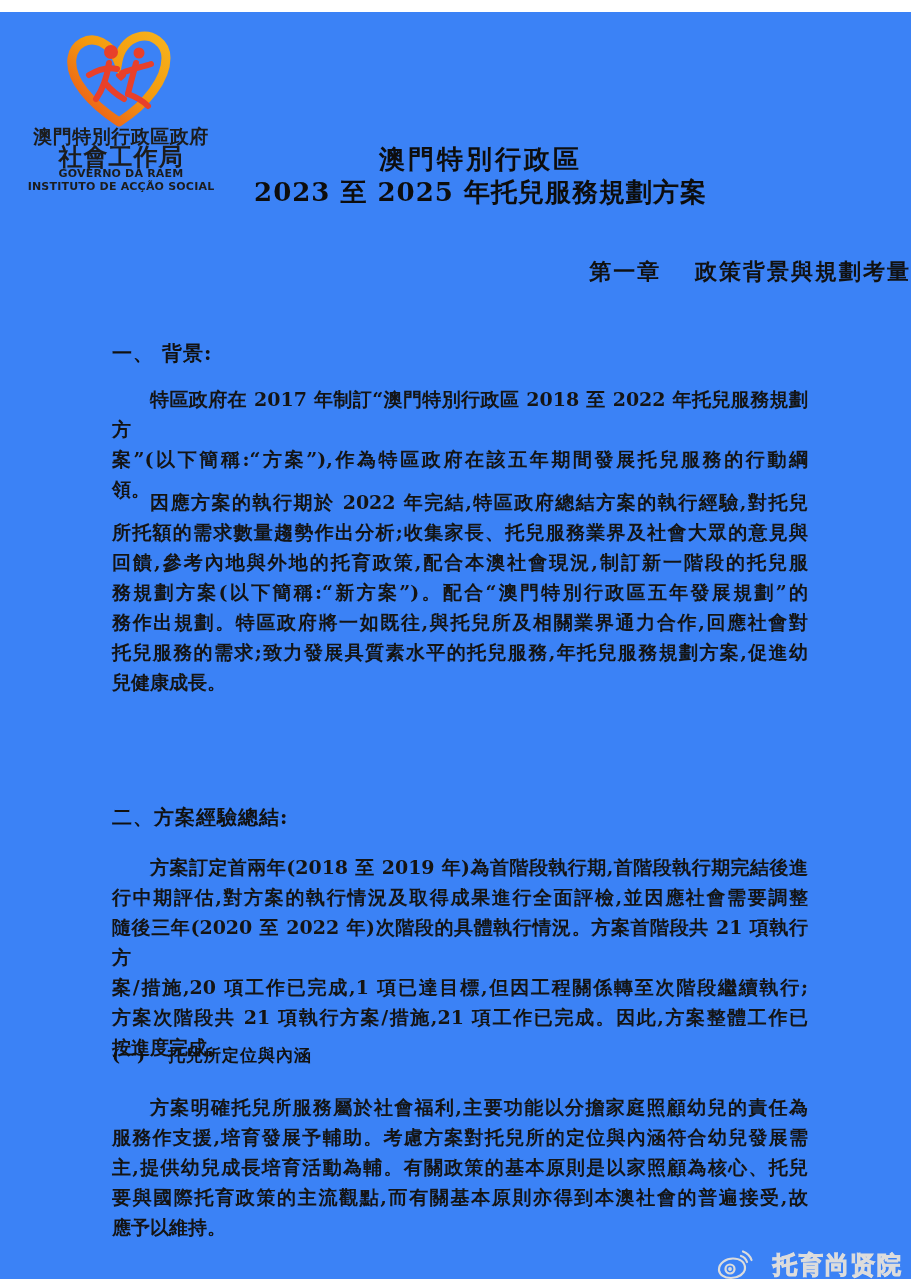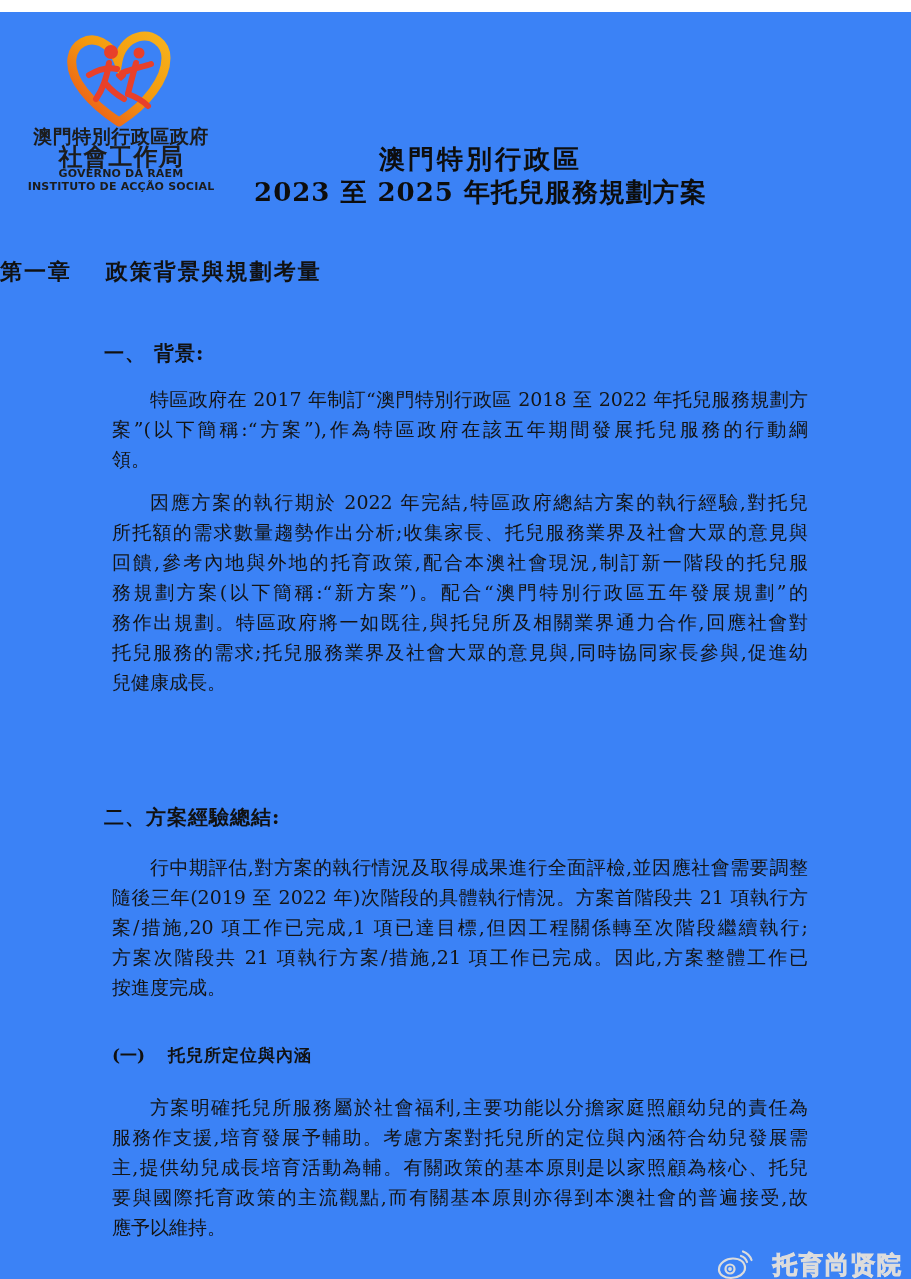--- a/index.html
+++ b/index.html
@@ -26,36 +26,36 @@
   .org-pt  { font-size: 11px; line-height: 12.5px; letter-spacing: 0.2px; }
   
   .doc-title {
     position: absolute; top: 131px; left: 25px; width: 911px;
     text-align: center; font-weight: bold; color: #0d0d0d;
   }
   .doc-title .t1 { font-size: 26px; line-height: 32px; letter-spacing: 3px; }
   .doc-title .t2 { font-size: 26px; line-height: 34px; letter-spacing: 1px; }
   .chapter {
     position: absolute; top: 245px; left: 0; width: 911px; margin: 0;
-    text-align: left; font-size: 22px; font-weight: bold; letter-spacing: 2px;
+    text-align: right; font-size: 22px; font-weight: bold; letter-spacing: 2px;
   }
   
   .sec {
-    position: absolute; left: 104px; margin: 0;
+    position: absolute; left: 112px; margin: 0;
     font-size: 20px; font-weight: bold; letter-spacing: 1px;
   }
   #sec1 { top: 328px; }
   #sec2 { top: 792px; }
   .subsec { position: absolute; left: 112px; top: 1032px; font-size: 17px; font-weight: bold; }
   .subsec .marker { display: inline-block; width: 56px; }
   .subsec .subtitle { letter-spacing: 1px; }
   
   .para {
     position: absolute; left: 112px; width: 696px;
-    font-size: 19px; line-height: 30px; color: #141414;
+    font-size: 19px; line-height: 30px; color: #141414; font-weight: bold;
   }
   #p1 { top: 372px; }
   #p2 { top: 475px; }
   #p3 { top: 840px; }
   #p4 { top: 1080px; }
   .tline { text-align: justify; text-align-last: justify; word-break: break-all; }
   .tline.tlast { text-align-last: left; }
   .para .tline:first-child { text-indent: 2em; }
   
   .watermark {
@@ -118,28 +118,29 @@
       <div class="tline">特區政府在 2017 年制訂“澳門特別行政區 2018 至 2022 年托兒服務規劃方</div>
       <div class="tline">案”(以下簡稱:“方案”),作為特區政府在該五年期間發展托兒服務的行動綱</div>
       <div class="tline tlast">領。</div>
     </div>
   <div class="para" id="p2">
       <div class="tline">因應方案的執行期於 2022 年完結,特區政府總結方案的執行經驗,對托兒</div>
       <div class="tline">所托額的需求數量趨勢作出分析;收集家長、托兒服務業界及社會大眾的意見與</div>
       <div class="tline">回饋,參考內地與外地的托育政策,配合本澳社會現況,制訂新一階段的托兒服</div>
       <div class="tline">務規劃方案(以下簡稱:“新方案”)。配合“澳門特別行政區五年發展規劃”的</div>
       <div class="tline">務作出規劃。特區政府將一如既往,與托兒所及相關業界通力合作,回應社會對</div>
-      <div class="tline">托兒服務的需求;托兒服務業界及社會大眾的意見與,同時協同家長參與,促進幼</div>
+      <div class="tline">托兒服務的需求;致力發展具質素水平的托兒服務,年托兒服務規劃方案,促進幼</div>
       <div class="tline tlast">兒健康成長。</div>
     </div>
 
   <h3 class="sec" id="sec2">二、方案經驗總結:</h3>
   <div class="para" id="p3">
+      <div class="tline">方案訂定首兩年(2018 至 2019 年)為首階段執行期,首階段執行期完結後進</div>
       <div class="tline">行中期評估,對方案的執行情況及取得成果進行全面評檢,並因應社會需要調整</div>
-      <div class="tline">隨後三年(2019 至 2022 年)次階段的具體執行情況。方案首階段共 21 項執行方</div>
+      <div class="tline">隨後三年(2020 至 2022 年)次階段的具體執行情況。方案首階段共 21 項執行方</div>
       <div class="tline">案/措施,20 項工作已完成,1 項已達目標,但因工程關係轉至次階段繼續執行;</div>
       <div class="tline">方案次階段共 21 項執行方案/措施,21 項工作已完成。因此,方案整體工作已</div>
       <div class="tline tlast">按進度完成。</div>
     </div>
 
   <div class="subsec">
     <span class="marker">(一)</span><span class="subtitle">托兒所定位與內涵</span>
   </div>
   <div class="para" id="p4">
       <div class="tline">方案明確托兒所服務屬於社會福利,主要功能以分擔家庭照顧幼兒的責任為</div>

